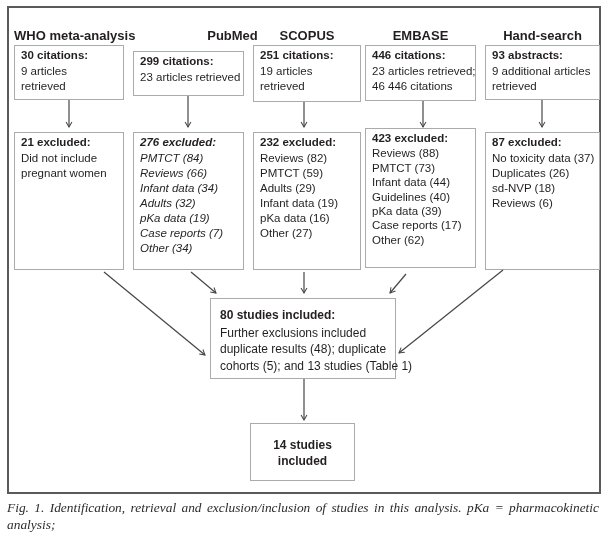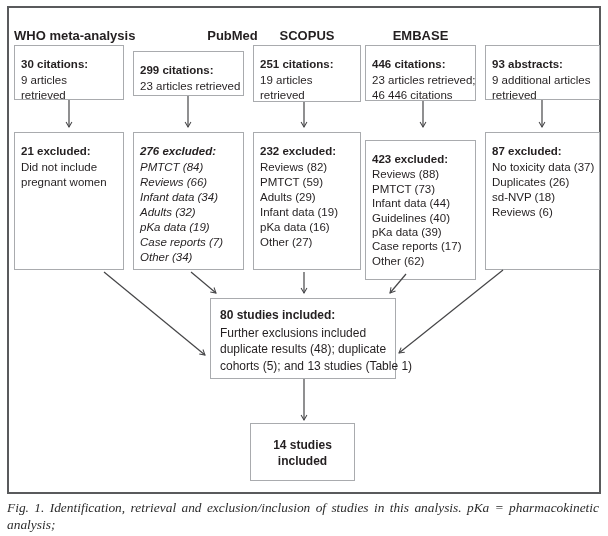--- a/index.html
+++ b/index.html
@@ -7,41 +7,42 @@
     --box-border:#a9abae;
     --text:#231f20;
     --arrow:#454547;
     --background:#ffffff;
   }
   html,body{margin:0;padding:0;}
   body{background:#fff;font-family:"Liberation Sans","DejaVu Sans",sans-serif;}
   #page{position:relative;width:608px;height:536px;background:var(--background);overflow:hidden;}
   #frame{position:absolute;left:7px;top:6px;width:590px;height:484px;border:2px solid var(--frame-border);background:var(--background);}
   .col-heading{position:absolute;top:20px;height:16px;font-size:13px;font-weight:bold;color:var(--text);text-align:center;white-space:nowrap;}
-  .box{position:absolute;border:1px solid var(--box-border);background:#fff;color:var(--text);font-size:11.5px;line-height:15px;padding:11px 6px;box-sizing:border-box;}
+  .box{position:absolute;border:1px solid var(--box-border);background:#fff;color:var(--text);font-size:11.5px;line-height:15px;padding:2px 6px;box-sizing:border-box;}
   .box .bh{font-weight:bold;margin-bottom:1px;}
   .box [data-bind-list] div{white-space:nowrap;}
   .tight{line-height:14.4px;}
   #merge-box{font-size:12px;line-height:16.5px;padding:8px 9px;}
   #final-box{font-size:12px;font-weight:bold;text-align:center;line-height:16px;padding-top:13px;}
   #arrows{position:absolute;left:0;top:0;width:590px;height:484px;overflow:visible;}
   .arrow{stroke:var(--arrow);stroke-width:1.2;fill:none;}
   #caption{position:absolute;left:7px;top:499px;width:592px;font-family:"Liberation Serif","DejaVu Serif",serif;font-style:italic;font-size:13.4px;line-height:17px;color:#2b2b2b;}
   #caption .justify{text-align:justify;text-align-last:justify;}
 </style>
 </head>
 <body>
 
 <div id="page">
   <div id="frame">
 
     <div class="col-heading" style="left:5px;width:110px;" data-bind="columns.0.heading">WHO meta-analysis</div>
     <div class="col-heading" style="left:124px;width:111px;padding-left:44px;" data-bind="columns.1.heading">PubMed</div>
     <div class="col-heading" style="left:244px;width:108px;" data-bind="columns.2.heading">SCOPUS</div>
     <div class="col-heading" style="left:356px;width:111px;" data-bind="columns.3.heading">EMBASE</div>
+    <div class="col-heading" style="left:476px;width:115px;" data-bind="columns.4.heading">Hand-search</div>
 
     <div class="box" style="left:5px;top:37px;width:110px;height:55px;">
       <div class="bh" data-bind="columns.0.top_box.bold">30 citations:</div>
       <div data-bind-list="columns.0.top_box.lines">
           <div>9 articles</div>
           <div>retrieved</div>
         </div>
     </div>
     <div class="box" style="left:124px;top:43px;width:111px;height:45px;">
       <div class="bh" data-bind="columns.1.top_box.bold">299 citations:</div>
@@ -94,21 +95,21 @@
       <div class="bh" data-bind="columns.2.excluded_box.bold">232 excluded:</div>
       <div data-bind-list="columns.2.excluded_box.lines">
           <div>Reviews (82)</div>
           <div>PMTCT (59)</div>
           <div>Adults (29)</div>
           <div>Infant data (19)</div>
           <div>pKa data (16)</div>
           <div>Other (27)</div>
         </div>
     </div>
-    <div class="box tight" style="left:356px;top:132px;width:111px;height:140px;">
+    <div class="box tight" style="left:356px;top:120px;width:111px;height:140px;">
       <div class="bh" data-bind="columns.3.excluded_box.bold">423 excluded:</div>
       <div data-bind-list="columns.3.excluded_box.lines">
           <div>Reviews (88)</div>
           <div>PMTCT (73)</div>
           <div>Infant data (44)</div>
           <div>Guidelines (40)</div>
           <div>pKa data (39)</div>
           <div>Case reports (17)</div>
           <div>Other (62)</div>
         </div>

